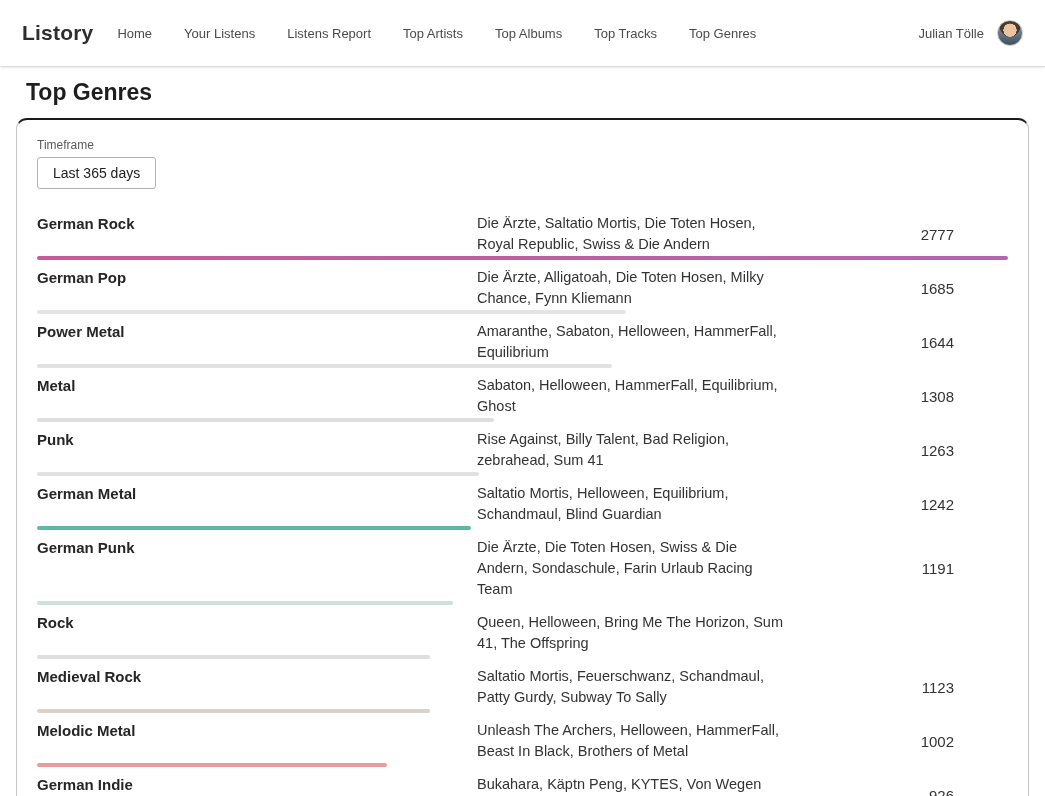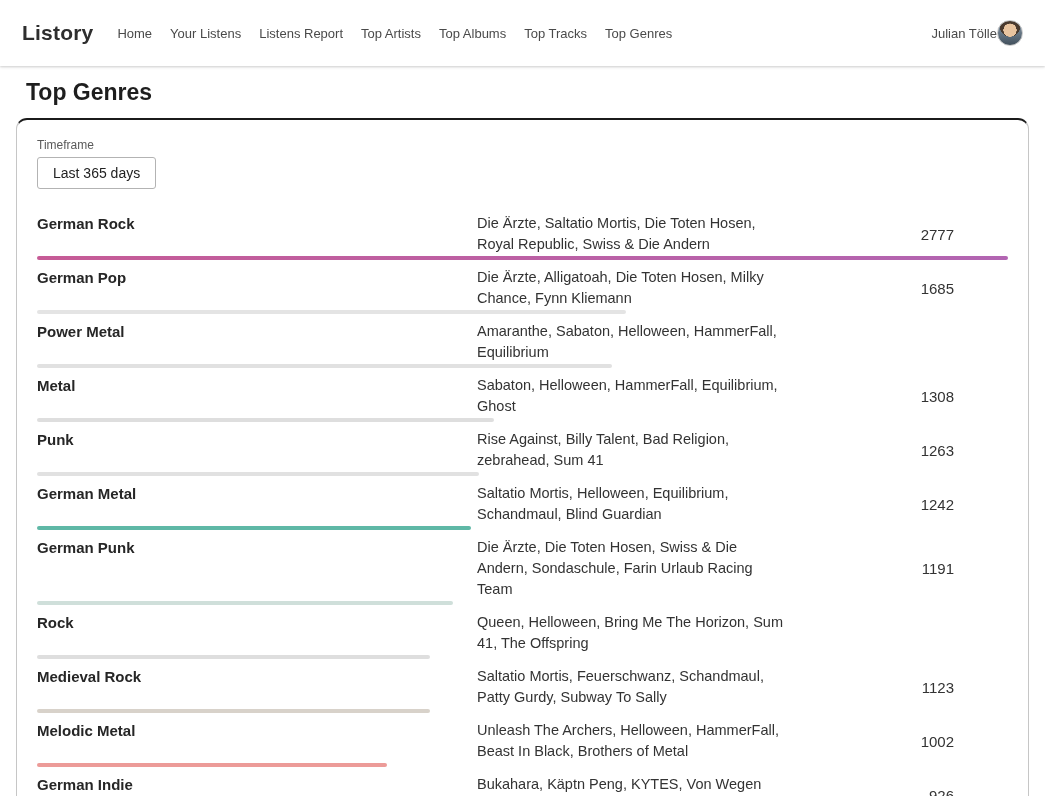--- a/index.html
+++ b/index.html
@@ -14,25 +14,25 @@
     display: flex; align-items: center;
     height: 66px; padding: 0 22px;
     background: #fff;
     box-shadow: 0 1px 2px rgba(0,0,0,0.14), 0 1px 4px rgba(0,0,0,0.08);
     position: relative; z-index: 5;
   }
   .logo {
     font-size: 21px; font-weight: bold; letter-spacing: 0.2px;
     color: #2e2e2e; margin-right: 24px; cursor: pointer;
   }
-  .nav-links { display: flex; align-items: center; gap: 18px; }
+  .nav-links { display: flex; align-items: center; gap: 32px; }
   .nav-link {
     font-size: 13px; color: #4a4a4a; cursor: pointer; white-space: nowrap;
   }
-  .nav-right { margin-left: auto; display: flex; align-items: center; }
+  .nav-right { margin-left: auto; display: flex; align-items: center; gap: 13px; }
   .user-name { font-size: 13px; color: #4a4a4a; cursor: pointer; }
   .avatar {
     width: 26px; height: 26px; border-radius: 50%;
     background:
       radial-gradient(circle at 50% 38%, #e9c49f 0 34%, rgba(0,0,0,0) 35%),
       radial-gradient(circle at 50% 22%, #4a3a2e 0 46%, rgba(0,0,0,0) 47%),
       linear-gradient(180deg, #8a9aa8 0%, #5f6f7d 60%, #42505c 100%);
     border: 1px solid #c9c9c9; cursor: pointer; flex: 0 0 auto;
   }
   
@@ -121,20 +121,21 @@
   </div>
       <div class="genre-row">
     <div class="genre-name">German Pop</div>
     <div class="genre-artists">Die Ärzte, Alligatoah, Die Toten Hosen, Milky Chance, Fynn Kliemann</div>
     <div class="genre-count">1685</div>
     <div class="genre-bar" style="width: 60.68%; background: rgb(228, 228, 228);"></div>
   </div>
       <div class="genre-row">
     <div class="genre-name">Power Metal</div>
     <div class="genre-artists">Amaranthe, Sabaton, Helloween, HammerFall, Equilibrium</div>
+    <div class="genre-count">1644</div>
     <div class="genre-bar" style="width: 59.2%; background: rgb(225, 225, 225);"></div>
   </div>
       <div class="genre-row">
     <div class="genre-name">Metal</div>
     <div class="genre-artists">Sabaton, Helloween, HammerFall, Equilibrium, Ghost</div>
     <div class="genre-count">1308</div>
     <div class="genre-bar" style="width: 47.1%; background: rgb(222, 222, 222);"></div>
   </div>
       <div class="genre-row">
     <div class="genre-name">Punk</div>

